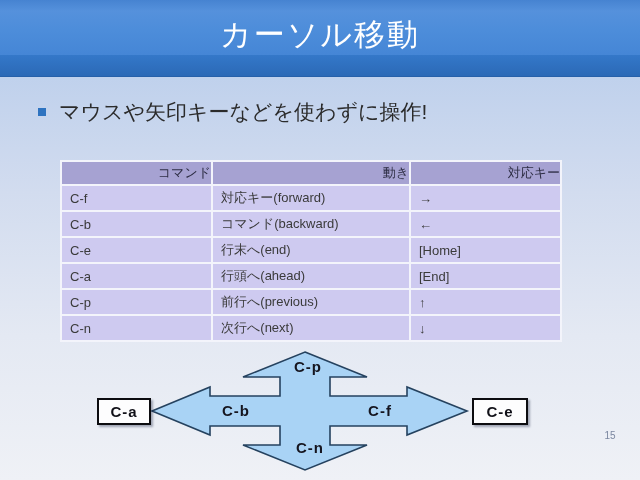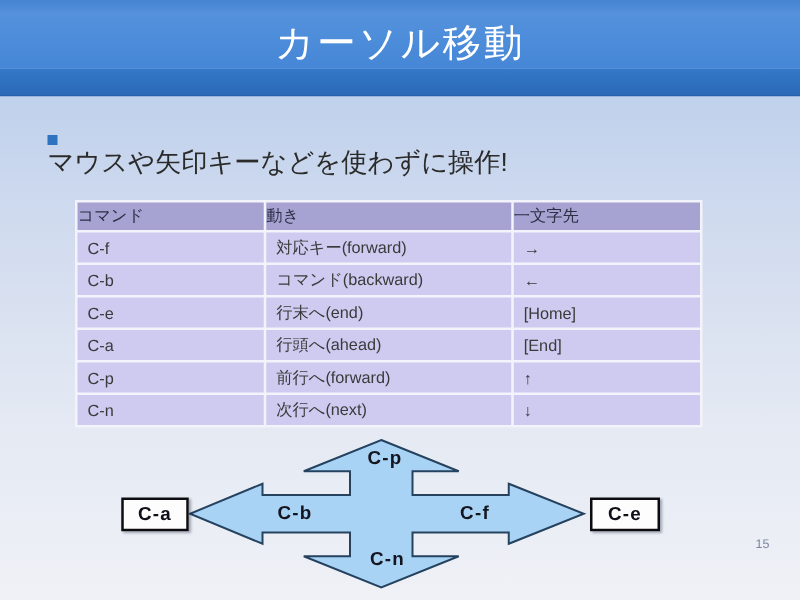--- a/index.html
+++ b/index.html
@@ -10,29 +10,29 @@
   }
   
   .title-bar{position:absolute;left:0;top:0;width:640px;height:55px;
     background:linear-gradient(180deg,#4683d1 0%,#5591dc 20%,#4d8dda 55%,#4586d6 100%);}
   .title-bar-dark{position:absolute;left:0;top:55px;width:640px;height:21px;
     background:linear-gradient(180deg,#3478c9 0%,#2b69b6 100%);
     border-bottom:1px solid #2660a9;}
   .slide-title{position:absolute;left:0;top:13px;width:640px;text-align:center;
     color:#ffffff;font-size:31px;line-height:44px;letter-spacing:2px;font-weight:400;}
   
-  .bullet-row{position:absolute;left:38px;top:97px;display:flex;align-items:flex-start;flex-direction:column;}
+  .bullet-row{position:absolute;left:38px;top:97px;display:flex;align-items:flex-start;}
   .bullet-marker{width:8px;height:8px;background:#2e73c0;margin:11px 13px 0 0;flex:0 0 auto;}
   .bullet-text{font-size:21px;line-height:29px;color:#2b2b2b;}
   
   .cmd-table{position:absolute;left:60px;top:160px;border-collapse:separate;border-spacing:2px;
     background:#f3f4fb;table-layout:fixed;}
   .cmd-table col.c1{width:149px}.cmd-table col.c2{width:196px}.cmd-table col.c3{width:149px}
   .cmd-table th{height:22px;background:#a6a2d2;color:#2e2e45;font-weight:400;
-    font-size:13px;text-align:left;padding:0;}
+    font-size:13px;text-align:right;padding:0;}
   .cmd-table td{height:24px;background:#cecaf0;color:#3a3a3a;font-size:13px;
     text-align:left;padding:0 0 0 8px;vertical-align:middle;}
   
   .diagram{position:absolute;left:90px;top:346px;width:450px;height:128px;}
   .diagram svg{position:absolute;left:0;top:0;}
   .dlabel{position:absolute;width:56px;text-align:center;font-size:15px;font-weight:bold;
     color:#15151f;letter-spacing:1px;}
   .dlabel.up{left:190px;top:12px;}
   .dlabel.down{left:192px;top:93px;}
   .dlabel.left{left:118px;top:56px;}
@@ -63,21 +63,21 @@
   <table class="cmd-table">
     <colgroup>
         <col class="c1">
         <col class="c2">
         <col class="c3">
       </colgroup>
     <thead>
       <tr>
         <th>コマンド</th>
         <th>動き</th>
-        <th>一文字先</th>
+        <th>対応キー</th>
       </tr>
     </thead>
     <tbody>
       <tr>
         <td>C-f</td>
         <td>対応キー(forward)</td>
         <td>→</td>
       </tr>
       <tr>
         <td>C-b</td>
@@ -89,21 +89,21 @@
         <td>行末へ(end)</td>
         <td>[Home]</td>
       </tr>
       <tr>
         <td>C-a</td>
         <td>行頭へ(ahead)</td>
         <td>[End]</td>
       </tr>
       <tr>
         <td>C-p</td>
-        <td>前行へ(forward)</td>
+        <td>前行へ(previous)</td>
         <td>↑</td>
       </tr>
       <tr>
         <td>C-n</td>
         <td>次行へ(next)</td>
         <td>↓</td>
       </tr>
     </tbody>
   </table>
 

